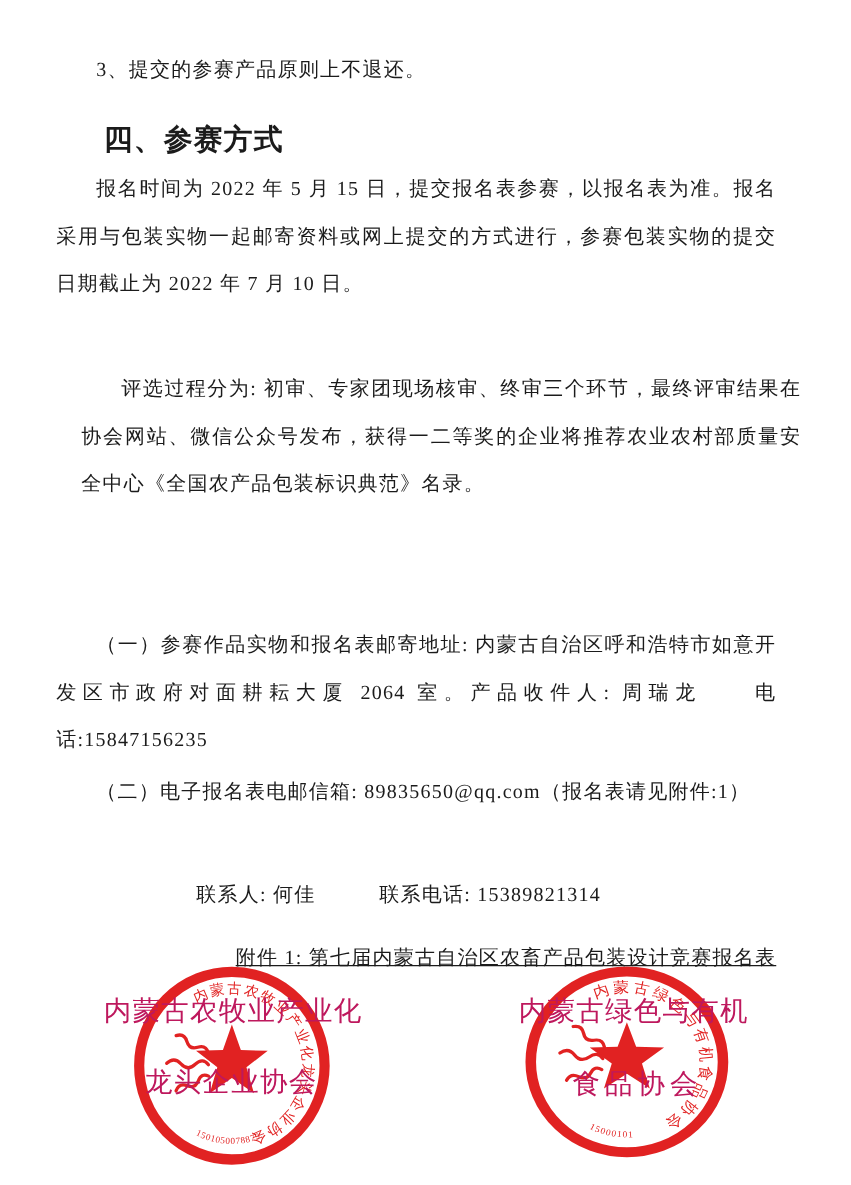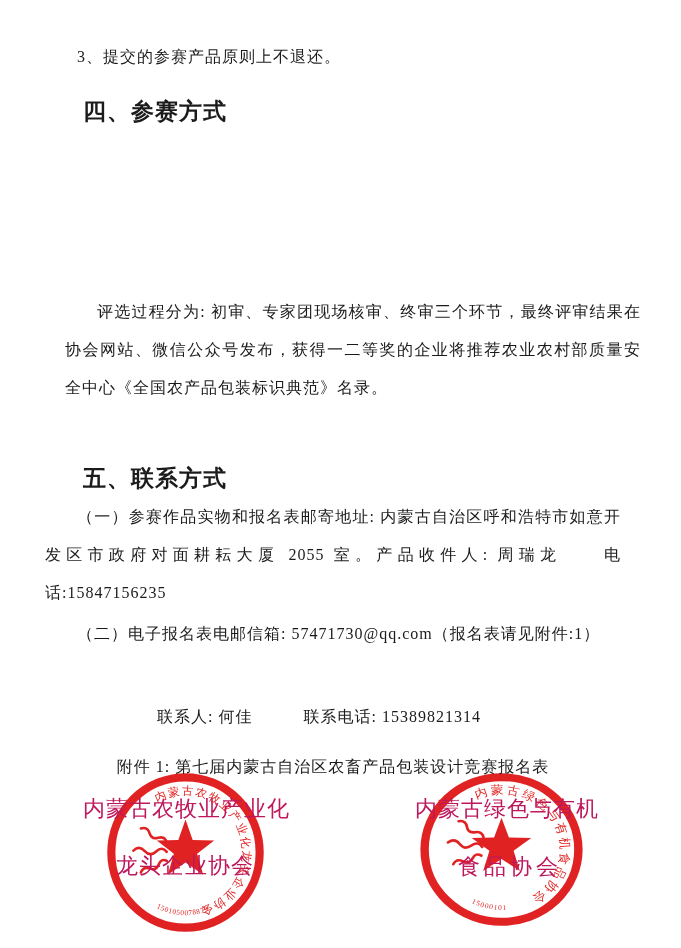--- a/index.html
+++ b/index.html
@@ -11,45 +11,45 @@
   }
   .blk{
     position:absolute;left:45px;width:576px;
     font-size:16px;line-height:38px;letter-spacing:1px;
     text-align:justify;z-index:3;
   }
   .indent2{text-indent:2em;}
   .heading{font-weight:bold;text-indent:1.65em;text-align:left;font-size:23px;}
   .single{text-align:left;}
   .contact-persons{padding-left:112px;width:560px;text-align:left;}
-  .attach{left:45px;text-align:center;}
+  .attach{left:45px;text-align:right;text-decoration:underline;}
   .sig{
     position:absolute;z-index:4;font-size:22px;letter-spacing:1px;
     color:#be185d;white-space:nowrap;
   }
   .seal{position:absolute;z-index:2;}
   .seal text{font-family:"Liberation Serif","DejaVu Serif",serif;}
 </style>
 </head>
 <body>
 
 <div class="page">
 
   <p class="blk indent2 single" style="top:22px;">3、提交的参赛产品原则上不退还。</p>
 
   <p class="blk heading" style="top:70px;">四、参赛方式</p>
 
+  <p class="blk indent2" style="top:117px;">报名时间为 2022 年 5 月 15 日，提交报名表参赛，以报名表为准。报名采用与包装实物一起邮寄资料或网上提交的方式进行，参赛包装实物的提交日期截止为 2022 年 7 月 10 日。</p>
 
   <p class="blk indent2" style="top:277px;margin-left:20px;">评选过程分为: 初审、专家团现场核审、终审三个环节，最终评审结果在协会网站、微信公众号发布，获得一二等奖的企业将推荐农业农村部质量安全中心《全国农产品包装标识典范》名录。</p>
 
-  <p class="blk heading" style="top:437px;">五、联系方式</p>
 
-  <p class="blk indent2" style="top:482px;">（一）参赛作品实物和报名表邮寄地址: 内蒙古自治区呼和浩特市如意开发区市政府对面耕耘大厦 2055 室。产品收件人: 周瑞龙　　电话:15847156235</p>
+  <p class="blk indent2" style="top:482px;">（一）参赛作品实物和报名表邮寄地址: 内蒙古自治区呼和浩特市如意开发区市政府对面耕耘大厦 2064 室。产品收件人: 周瑞龙　　电话:15847156235</p>
 
-  <p class="blk indent2" style="top:599px;">（二）电子报名表电邮信箱: 57471730@qq.com（报名表请见附件:1）</p>
+  <p class="blk indent2" style="top:599px;">（二）电子报名表电邮信箱: 89835650@qq.com（报名表请见附件:1）</p>
 
   <p class="blk single contact-persons" style="top:682px;">联系人: 何佳　　　联系电话: 15389821314</p>
 
   <p class="blk single attach" style="top:732px;">附件 1: 第七届内蒙古自治区农畜产品包装设计竞赛报名表</p>
 
   <svg class="seal" style="left:104px;top:770px;width:163px;height:165px;" viewBox="0 0 200 200" preserveAspectRatio="none">
     <g opacity="0.95">
       <circle cx="100" cy="100" r="91" fill="none" stroke="#e01717" stroke-width="10"></circle>
       <polygon points="100,60 91.2,84.9 64.8,85.6 85.7,101.6 78.3,126.9 100,112 121.7,126.9 114.3,101.6 135.2,85.6 108.8,84.9" fill="#e01717"></polygon>
       <path id="lsr" d="M 65 39.4 A 70 70 0 1 1 112.2 168.9" fill="none"></path>

